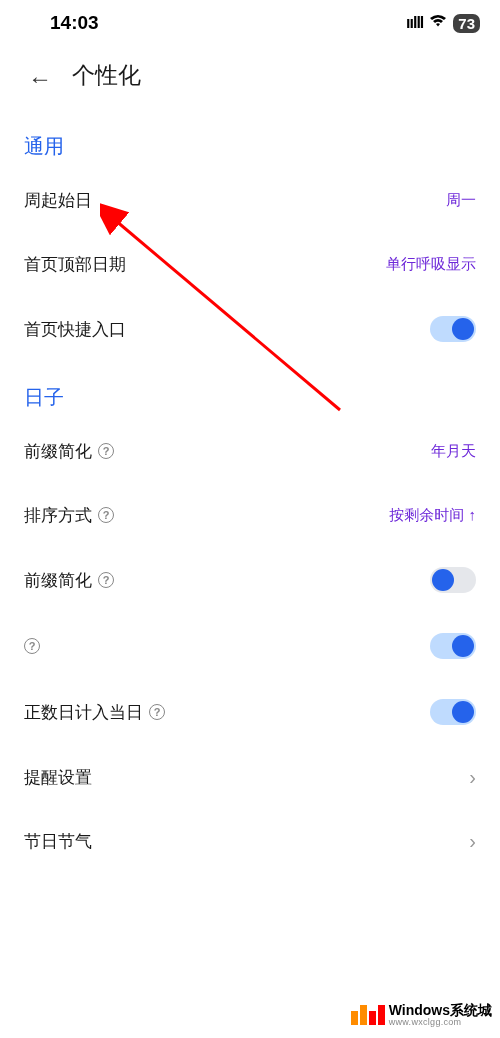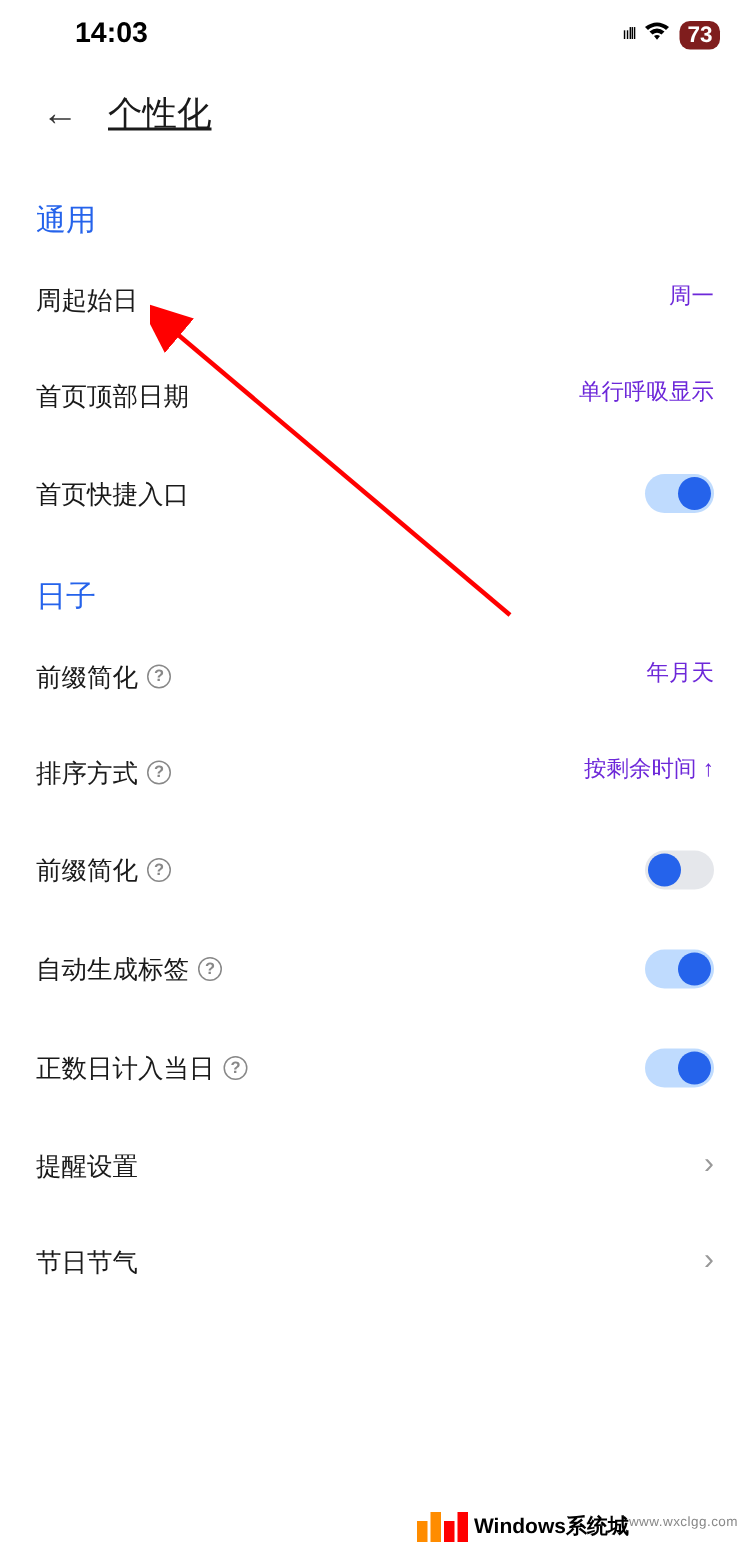--- a/index.html
+++ b/index.html
@@ -23,29 +23,29 @@
       font-size: 19px;
       font-weight: 600;
       color: #000;
     }
     .status-right {
       display: flex;
       align-items: center;
       gap: 6px;
     }
     .signal-icon {
-      font-size: 11px;
-      font-weight: normal;
+      font-size: 16px;
+      font-weight: bold;
       letter-spacing: -1px;
     }
     .wifi-icon {
       font-size: 16px;
     }
     .battery {
-      background: #7f1d1d;
+      background: #404040;
       color: #fff;
       border-radius: 7px;
       padding: 1px 5px;
       font-size: 15px;
       font-weight: 700;
     }
     .header {
       display: flex;
       align-items: center;
       padding: 18px 20px 12px 28px;
@@ -53,34 +53,34 @@
     }
     .back-arrow {
       font-size: 24px;
       color: #333;
       cursor: pointer;
     }
     .header-title {
       font-size: 23px;
       font-weight: 500;
       color: #1a1a1a;
-      text-decoration: underline;
     }
     .section-header {
       padding: 22px 24px 8px 24px;
       font-size: 20px;
       color: #2563eb;
       font-weight: 500;
     }
     .section-header.first {
       padding-top: 30px;
     }
     .setting-row {
       display: flex;
       justify-content: space-between;
+      align-items: center;
       padding: 20px 24px;
       min-height: 64px;
     }
     .setting-label {
       font-size: 17px;
       color: #1a1a1a;
       display: flex;
       align-items: center;
       gap: 6px;
     }
@@ -150,20 +150,21 @@
       display: flex;
       align-items: flex-end;
       gap: 2px;
     }
     .watermark-bars span {
       width: 7px;
       display: block;
     }
     .wm-text {
       display: flex;
+      flex-direction: column;
       line-height: 1.1;
     }
     .wm-main {
       font-size: 14px;
       font-weight: 700;
       color: #000;
     }
     .wm-sub {
       font-size: 9px;
       color: #888;
@@ -233,21 +234,20 @@
     <span>前缀简化</span>
     <span class="help-icon">?</span>
   </div>
   <div class="toggle partial">
       <div class="toggle-knob"></div>
     </div>
 </div>
 
 <div class="setting-row">
   <div class="setting-label">
-    <span>自动生成标签</span>
     <span class="help-icon">?</span>
   </div>
   <div class="toggle on">
       <div class="toggle-knob"></div>
     </div>
 </div>
 
 <div class="setting-row">
   <div class="setting-label">
     <span>正数日计入当日</span>

